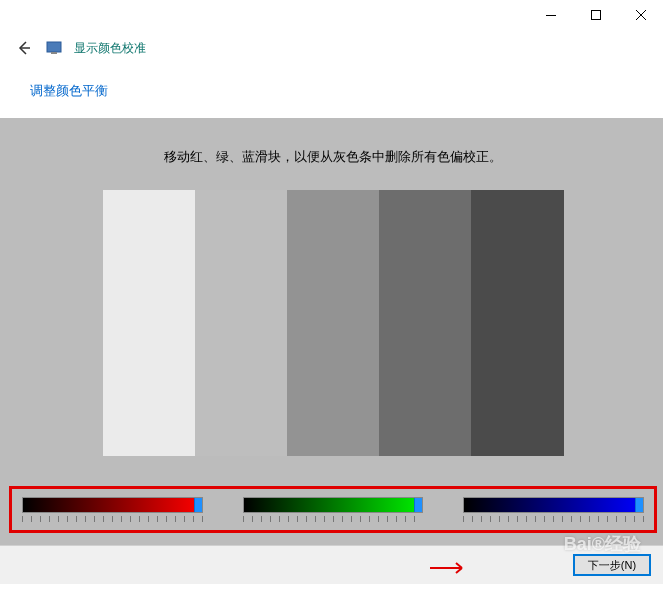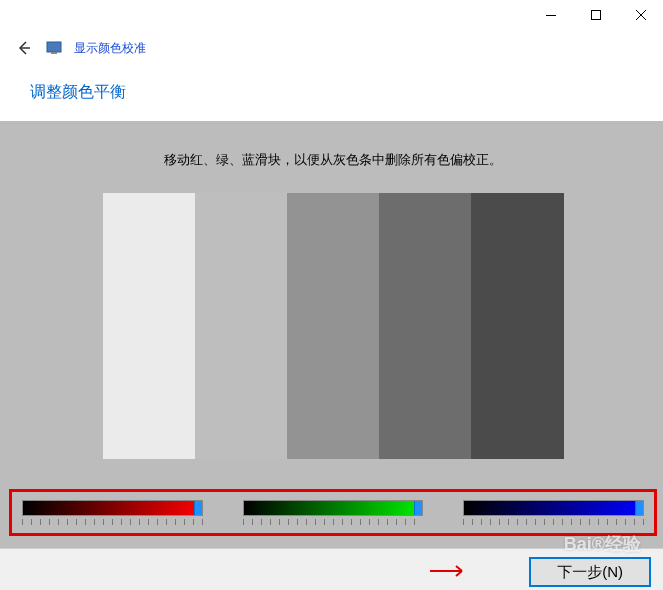--- a/index.html
+++ b/index.html
@@ -45,25 +45,25 @@
       align-items: center;
       justify-content: center;
       color: #333;
     }
     .app-icon {
       width: 16px;
       height: 16px;
     }
     .app-title {
       font-size: 12px;
-      color: #1d4ed8;
+      color: #0f766e;
     }
     .section-title {
       color: #0066cc;
-      font-size: 16px;
+      font-size: 13px;
       padding: 10px 30px 18px 30px;
     }
     .content-area {
       background: #bcbcbc;
       padding: 30px 0 10px 3px;
     }
     .instruction {
       text-align: center;
       font-size: 13px;
       color: #000;
@@ -121,26 +121,26 @@
       justify-content: flex-end;
       align-items: center;
       padding: 8px 12px;
       gap: 8px;
       background: #f0f0f0;
       border-top: 1px solid #d0d0d0;
       position: relative;
     }
     .footer button {
       min-width: 78px;
-      height: 30px;
+      height: 22px;
       border: 1px solid #adadad;
       background: #e1e1e1;
-      font-size: 15px;
+      font-size: 11px;
       cursor: pointer;
-      padding: 0 26px;
+      padding: 0 10px;
     }
     .footer .next-btn { border: 2px solid #0078d7; }
     .arrow-annotation {
       position: absolute;
       left: 430px;
       top: 12px;
       color: #e00000;
       font-size: 18px;
       pointer-events: none;
     }

